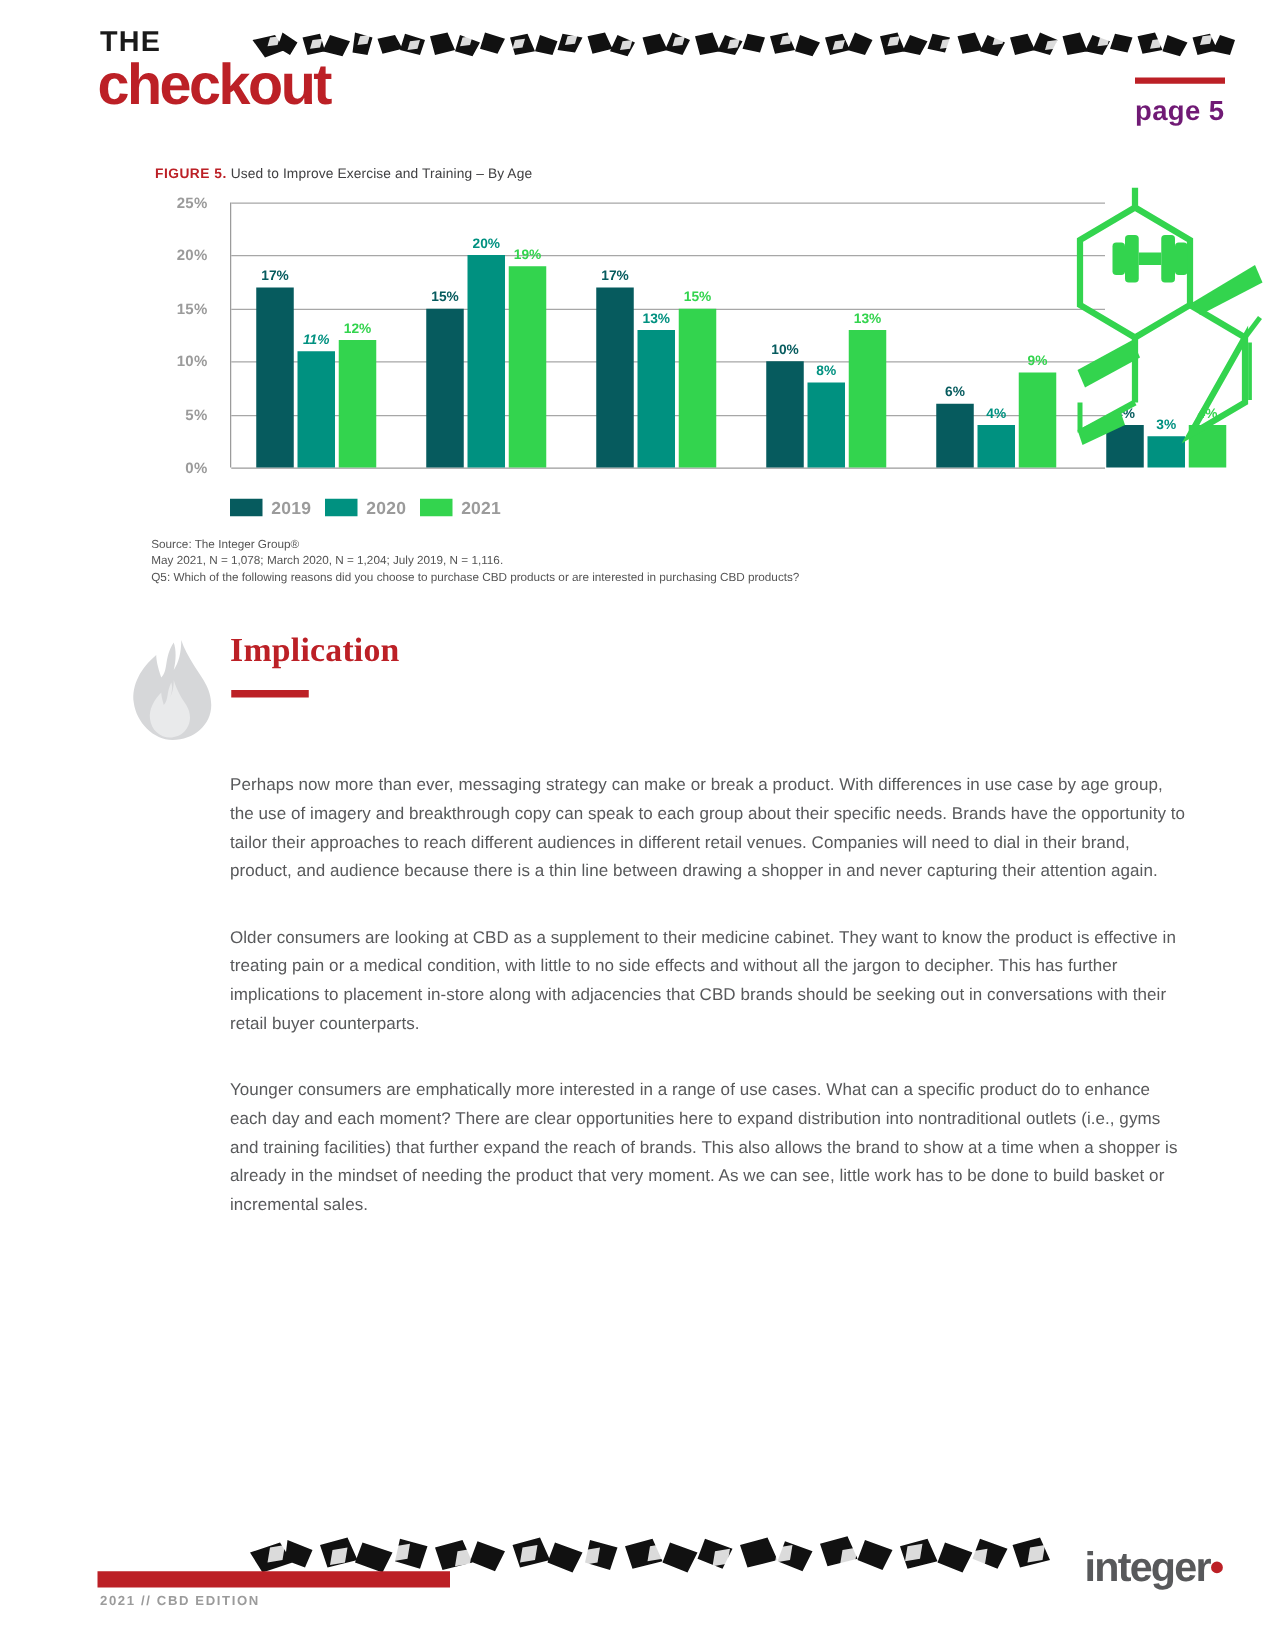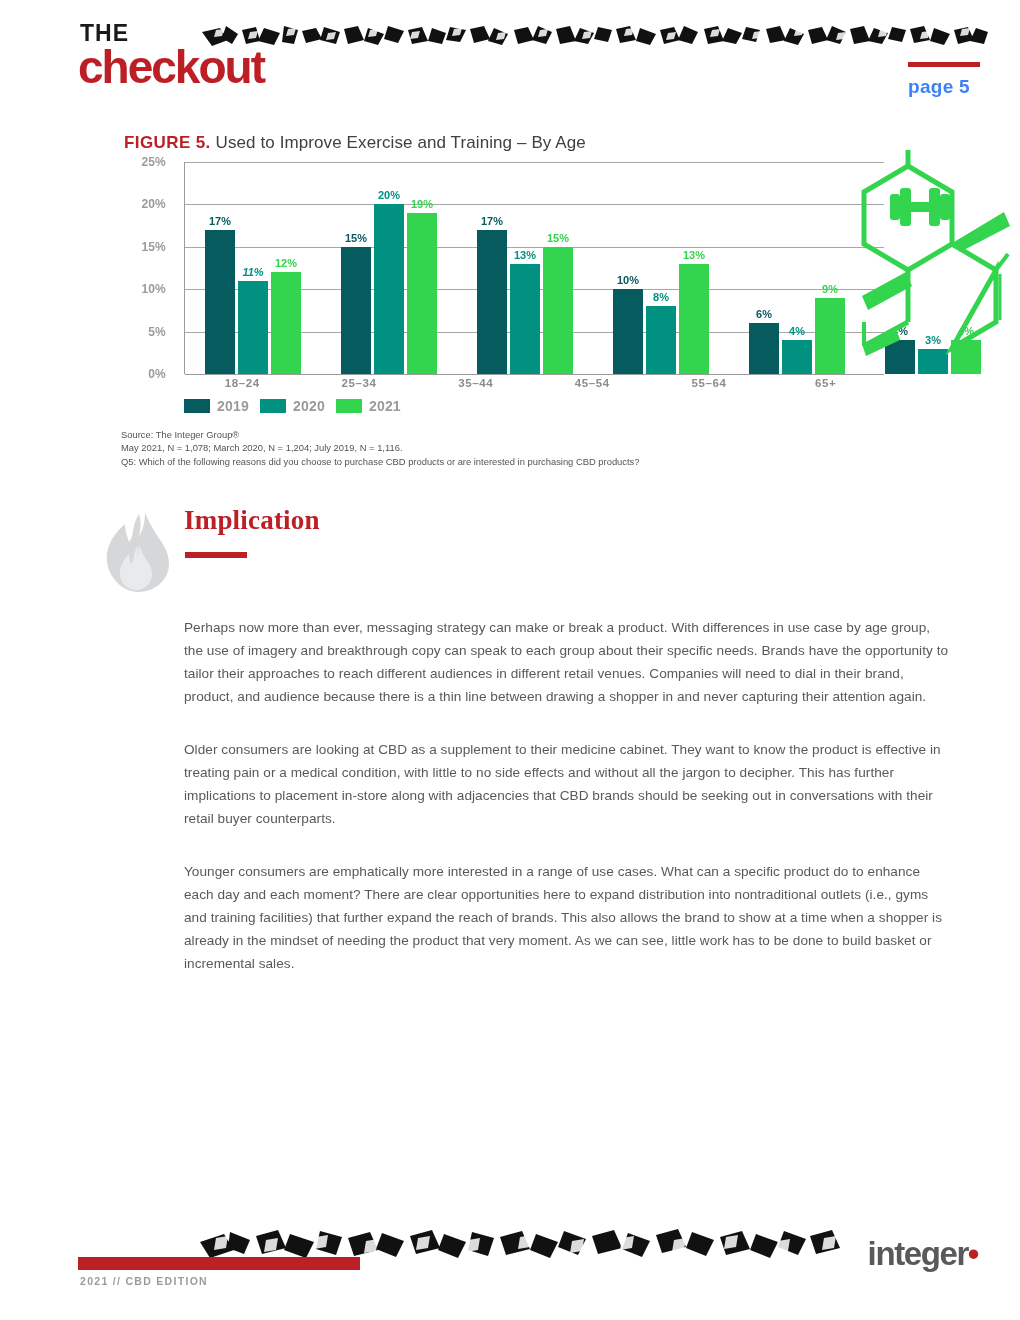--- a/index.html
+++ b/index.html
@@ -22,24 +22,24 @@
     color:#1a1a1a; line-height:1; margin:0 0 1px 2px;
   }
   .logo-checkout {
     font-family:"Liberation Sans", sans-serif;
     font-weight:bold; font-size:46px; letter-spacing:-2px;
     color:#bc2026; line-height:0.95; margin:0;
   }
   .grunge-band { position:absolute; left:198px; top:24px; width:790px; height:36px; overflow:hidden; }
   .page-num-wrap { position:absolute; right:40px; top:62px; text-align:left; }
   .page-rule { width:72px; height:5px; background:#bc2026; margin-bottom:9px; }
-  .page-num { font-size:19px; font-weight:bold; color:#3b82f6; letter-spacing:0.3px; }
+  .page-num { font-size:22px; font-weight:bold; color:#701a75; letter-spacing:0.3px; }
 
   
-  .figure-title { position:absolute; left:124px; top:133px; font-size:17px; letter-spacing:0.1px; }
+  .figure-title { position:absolute; left:124px; top:133px; font-size:11px; letter-spacing:0.1px; }
   .figure-title .fig-label { color:#bc2026; font-weight:bold; letter-spacing:0.4px; }
   .figure-title .fig-text { color:#404042; font-weight:normal; }
 
   .chart { position:absolute; left:124px; top:162px; width:760px; height:225px; }
   .y-axis { position:absolute; left:0; top:0; width:48px; height:215px; }
   .y-tick {
     position:absolute; right:6px; font-size:12px; font-weight:bold;
     color:#9b9b9b; transform:translateY(-50%); letter-spacing:0.2px;
   }
   .plot {
@@ -234,28 +234,20 @@
             <div class="bar" style="height: 25.44px; background: rgb(0, 145, 128);"></div>
             <div class="bar-label" style="bottom: 28.44px; color: rgb(0, 145, 128);">3%</div>
           </div>
           <div class="bar-holder">
             <div class="bar" style="height: 33.92px; background: rgb(51, 212, 78);"></div>
             <div class="bar-label" style="bottom: 36.92px; color: rgb(51, 212, 78);">4%</div>
           </div>
         </div>
       </div>
   </div>
-  <div class="x-labels" id="xlabels">
-      <div class="x-label">18–24</div>
-      <div class="x-label">25–34</div>
-      <div class="x-label">35–44</div>
-      <div class="x-label">45–54</div>
-      <div class="x-label">55–64</div>
-      <div class="x-label">65+</div>
-    </div>
 </div>
 
 <div class="legend" id="legend">
     <div class="legend-item">
       <span class="legend-sw" style="background: rgb(6, 91, 94);"></span>
       <span class="legend-txt">2019</span>
     </div>
     <div class="legend-item">
       <span class="legend-sw" style="background: rgb(0, 145, 128);"></span>
       <span class="legend-txt">2020</span>

